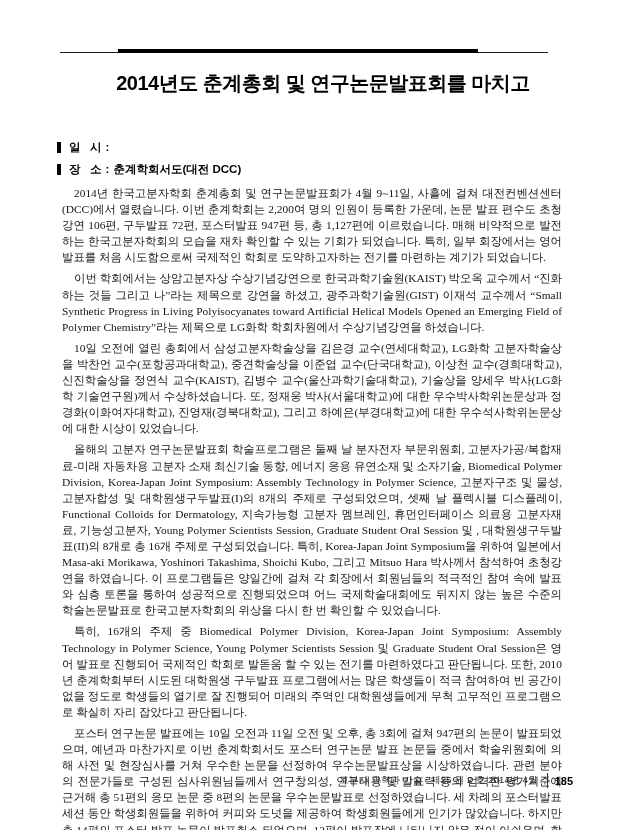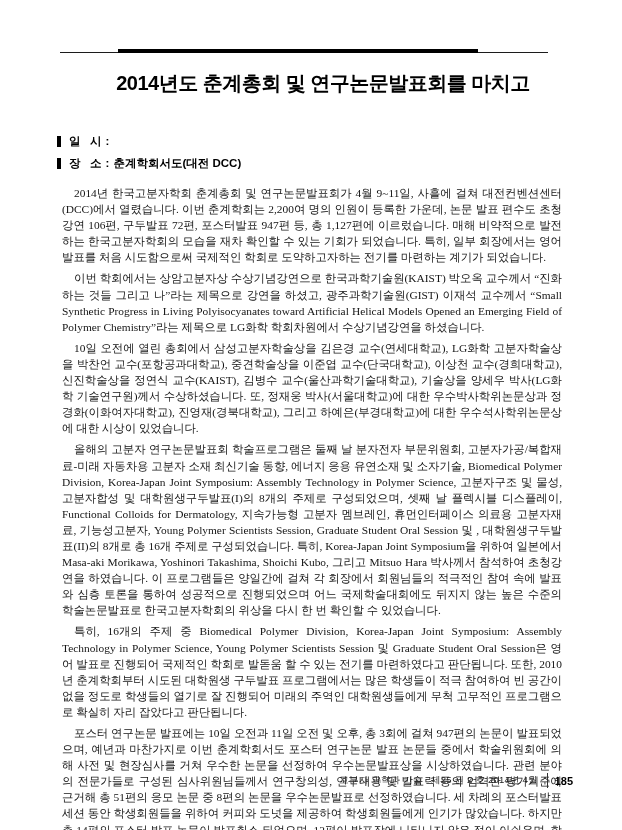--- a/index.html
+++ b/index.html
@@ -21,21 +21,21 @@
     width:360px; height:4px; background:#000;
   }
   .page-title {
     position:absolute; left:0; right:14px; top:57px;
     text-align:center;
     font-family:"Liberation Sans","DejaVu Sans",sans-serif;
     font-weight:bold; font-size:20px; letter-spacing:-0.5px;
     color:#000; white-space:pre;padding-left:38px;
   }
   .meta {
-    position:absolute; left:57px; top:130px;
+    position:absolute; left:57px; top:136px;
     font-family:"Liberation Sans","DejaVu Sans",sans-serif;
     font-weight:bold; font-size:11.5px; color:#000;
   }
   .meta-row { display:flex; align-items:center; height:22px; }
   .label-bar {
     display:inline-block; width:4px; height:11px;
     background:#000; margin-right:8px; flex:0 0 auto;
   }
   .meta-label, .meta-colon, .meta-value { white-space:pre; }
   .meta-colon { margin:0 4px; }

